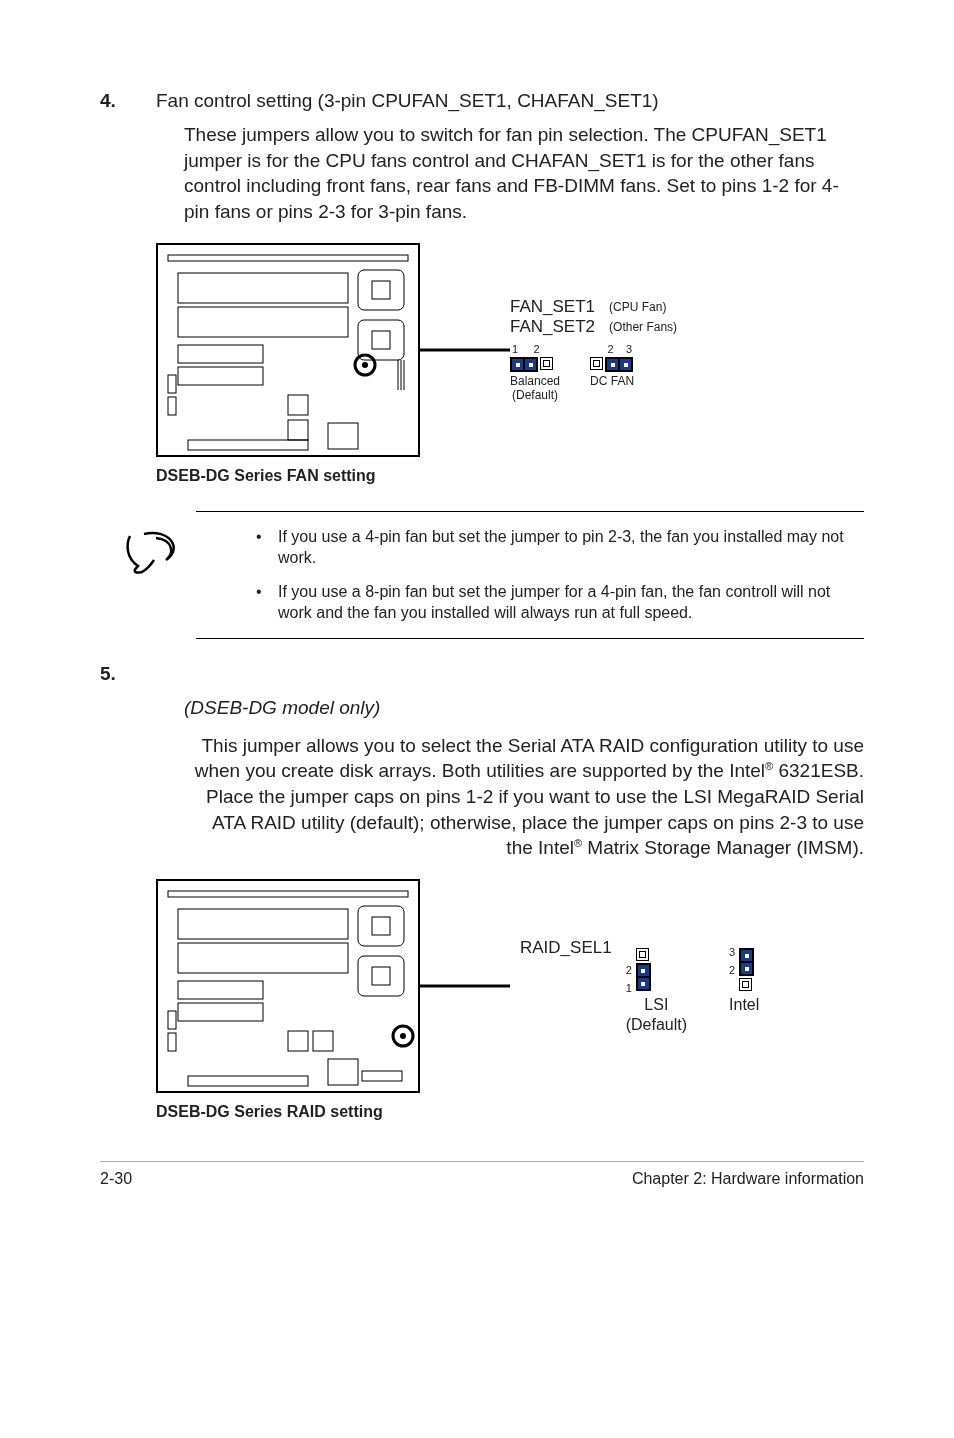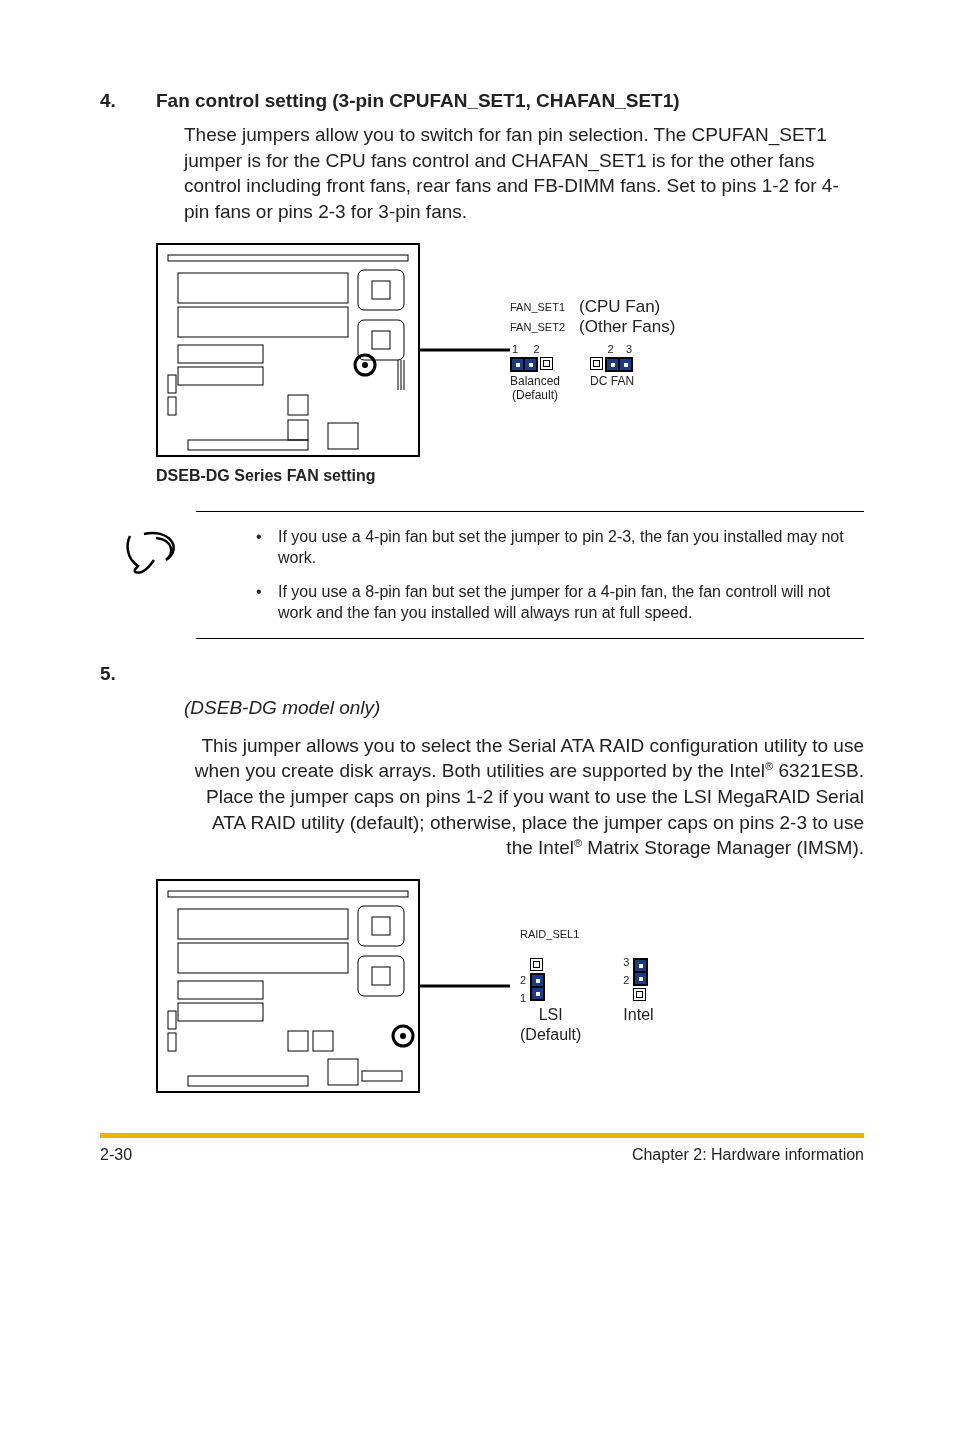--- a/index.html
+++ b/index.html
@@ -20,21 +20,21 @@
     display: flex;
     margin-bottom: 10px;
   }
   .sec-num {
     font-weight: bold;
     font-size: 19px;
     width: 56px;
     flex-shrink: 0;
   }
   .sec-title {
-    font-weight: bold;
+    font-weight: normal;
     font-size: 19px;
   }
   .sec-body {
     margin-left: 84px;
     font-size: 19px;
     line-height: 1.35;
   }
   .sup {
     font-size: 11px;
     vertical-align: super;
@@ -74,25 +74,25 @@
   .arrow svg { display:block; }
   .pinpanel {
     display:flex;
     flex-direction:column;
   }
   .pin-row1 {
     display:flex;
     align-items:center;
   }
   .pin-name {
-    font-size:11px;
+    font-size:17px;
     margin-right:14px;
   }
   .pin-desc {
-    font-size:17px;
+    font-size:12px;
   }
   .jumpers {
     display:flex;
     gap:30px;
     margin-top:6px;
   }
   .jumper-col {
     text-align:center;
     font-size:12px;
   }
@@ -187,25 +187,25 @@
   .note-dot {
     width:22px;
     flex-shrink:0;
   }
   .footer {
     display:flex;
     justify-content:space-between;
     font-size:16px;
     margin-top:40px;
     padding-top:8px;
-    border-top:5px solid #eab308;
+    border-top:1px solid #eab308;
   }
   .raid-col-group{
     display:flex;
-    flex-direction:column;
+    flex-direction:row;
     margin-left:10px;
   }
 </style>
 </head>
 <body>
 
 <div class="page">
 
   <div class="section">
     <div class="sec-header">
@@ -381,20 +381,21 @@
                     <div class="pin filled"></div>
                   </div>
                 <div class="pin empty"></div>
               </div>
             </div>
             <div class="vert-caption">Intel</div>
           </div>
         </div>
       </div>
     </div>
+    <div class="mobo-caption">DSEB-DG Series RAID setting</div>
   </div>
 
   <div class="footer">
     <div>2-30</div>
     <div>Chapter 2: Hardware information</div>
   </div>
 
 </div>
 
 </body></html>

